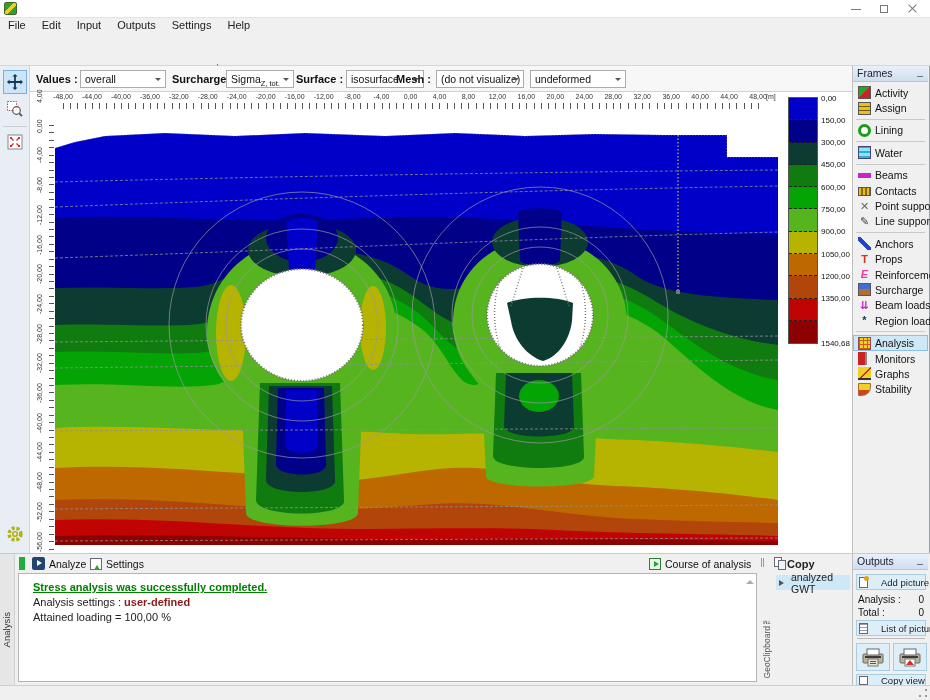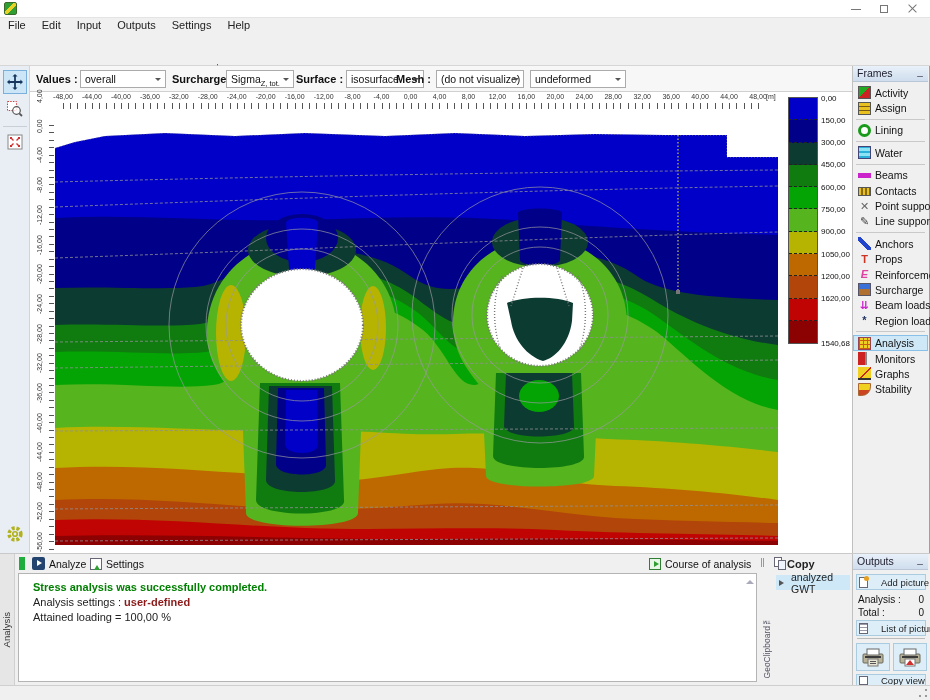--- a/index.html
+++ b/index.html
@@ -126,21 +126,21 @@
   #analysis-tab .txt { position:absolute; left:1px; top:58px; writing-mode:vertical-rl; transform:rotate(180deg); font-size:9.5px; color:#333; }
   #greenbar { position:absolute; left:19px; top:3px; width:6px; height:13px; background:#1fae3e; }
   .flatbtn { position:absolute; top:1px; height:17px; display:flex; align-items:center; gap:4px; font-size:10.5px; color:#111; padding:0 4px; }
   .playic { width:13px; height:13px; background:#23446e; border-radius:2px; position:relative; }
   .playic:before { content:""; position:absolute; left:4.5px; top:3px; border:3.5px solid transparent; border-left:5px solid #fff; }
   .setic { width:12px; height:12px; border:1px solid #667; background:#fff; position:relative; }
   .setic:before { content:""; position:absolute; left:2.5px; top:3px; border:3px solid transparent; border-bottom:5px solid #2f9e33; }
   .courseic { width:12px; height:12px; border:1px solid #2f7e33; background:#e8f6e8; position:relative; }
   .courseic:before { content:""; position:absolute; left:3.5px; top:2.5px; border:3px solid transparent; border-left:5px solid #2f9e33; }
   #logbox { position:absolute; left:18px; top:19px; width:739px; height:109px; background:#fff; border:1px solid #b4b4b4; padding:6px 0 0 14px; }
-  #log-l1 { color:#008000; font-weight:bold; font-size:11px; line-height:15px; }
+  #log-l1 { color:#008000; font-weight:bold; font-size:11px; line-height:15px;text-decoration:underline; }
   #log-l2 { font-size:11px; line-height:15px; color:#222; }
   #log-l2 b { color:#8b1a1a; }
   #log-l3 { font-size:11px; line-height:15px; color:#222; }
   #logscroll { position:absolute; right:2px; top:2px; width:0; height:0; border:4px solid transparent; border-bottom-color:#aab; }
   #copycol { position:absolute; left:760px; top:0; width:92px; height:132px; }
   #copycol .handle { position:absolute; left:1px; top:4px; width:3px; height:9px; border-left:1px solid #999; border-right:1px solid #999; }
   #copy-btn { position:absolute; left:14px; top:3px; display:flex; gap:0; align-items:center; font-weight:bold; font-size:11px; }
   .copyic { position:relative; width:13px; height:13px; }
   .copyic .p1 { position:absolute; left:0; top:0; width:8px; height:10px; background:#fff; border:1px solid #667; }
   .copyic .p2 { position:absolute; left:3.5px; top:2.5px; width:8px; height:10px; background:#eef4fb; border:1px solid #667; }
@@ -460,21 +460,21 @@
       <div id="legend-labels">
           <div class="legend-label" style="top: -3.5px;">0,00</div>
           <div class="legend-label" style="top: 18.8px;">150,00</div>
           <div class="legend-label" style="top: 41.1px;">300,00</div>
           <div class="legend-label" style="top: 63.4px;">450,00</div>
           <div class="legend-label" style="top: 85.7px;">600,00</div>
           <div class="legend-label" style="top: 108px;">750,00</div>
           <div class="legend-label" style="top: 130.3px;">900,00</div>
           <div class="legend-label" style="top: 152.6px;">1050,00</div>
           <div class="legend-label" style="top: 174.9px;">1200,00</div>
-          <div class="legend-label" style="top: 197.2px;">1620,00</div>
+          <div class="legend-label" style="top: 197.2px;">1350,00</div>
           <div class="legend-label" style="top: 212px; margin-left: 48px;">1500,00</div>
           <div class="legend-label" style="top: 241.8px;">1540,68</div>
         </div>
     </div>
 
   </div>
 
   <div id="frames">
     <div class="pnl-header">
       <span>Frames</span>

